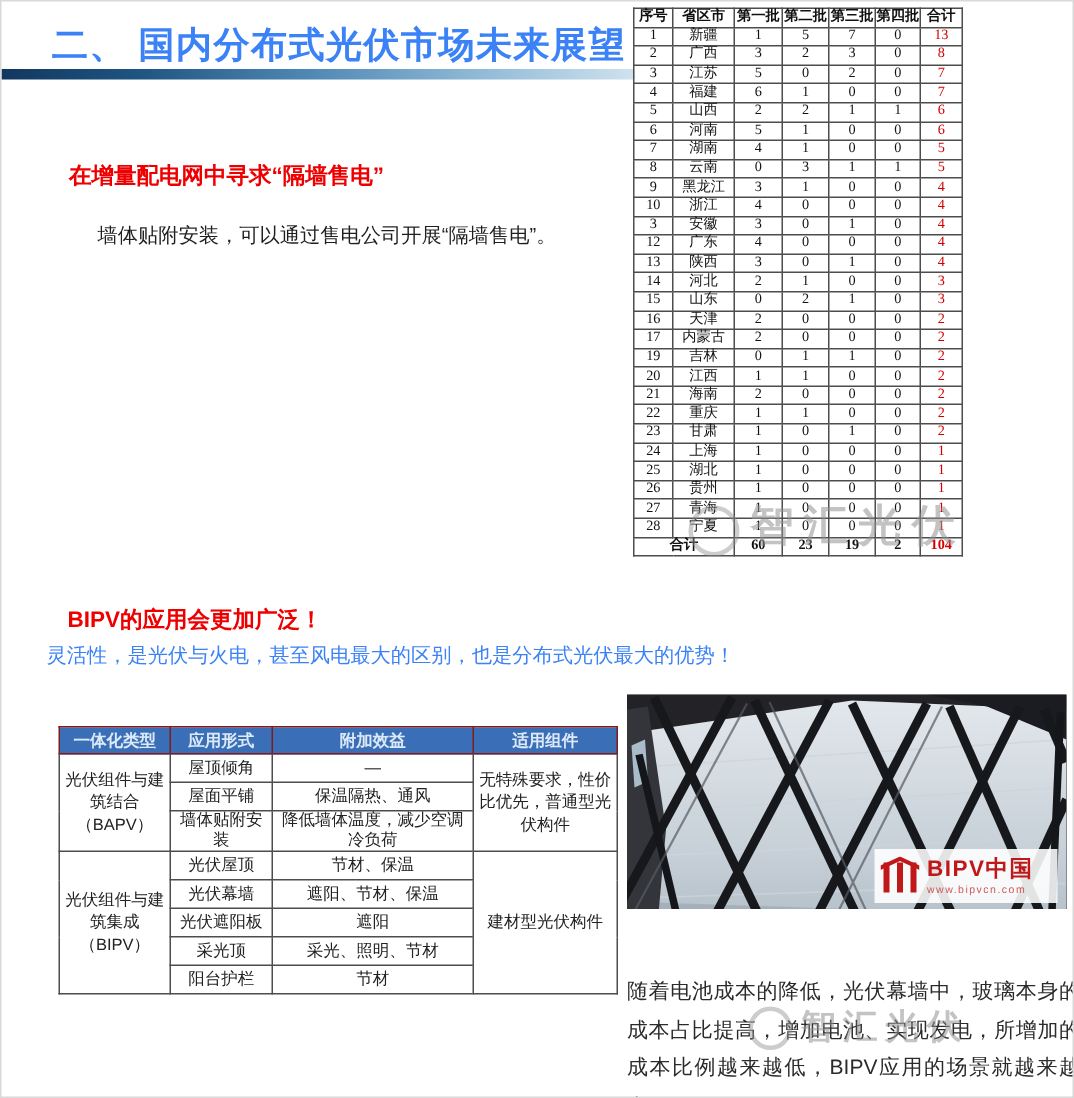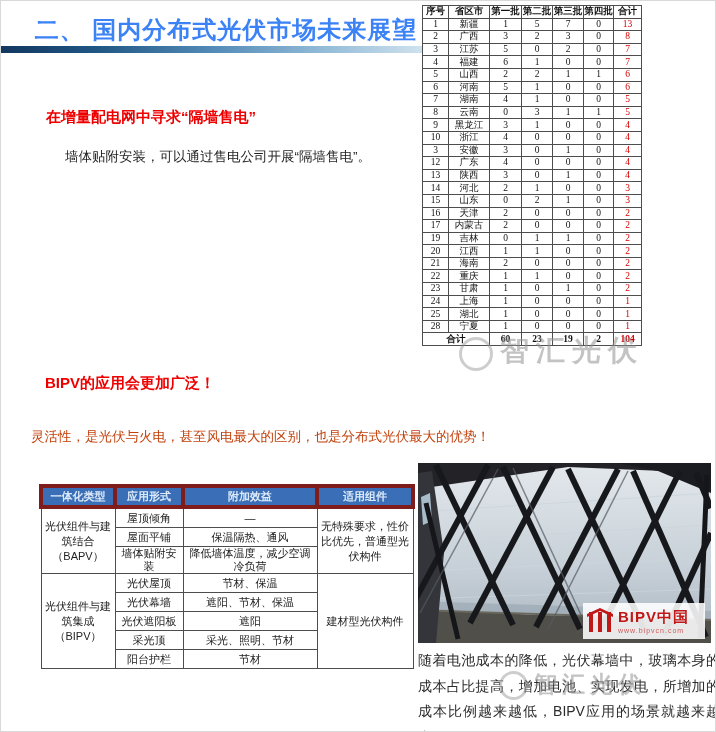--- a/index.html
+++ b/index.html
@@ -7,55 +7,55 @@
     border:1px solid #d9d9d9;box-sizing:border-box;overflow:hidden;
     font-family:"Liberation Sans","DejaVu Sans",sans-serif;}
 
   
   .title{position:absolute;top:13px;left:28px;width:394px;text-align:center;
     font-size:24px;font-weight:bold;color:#3b82f6;letter-spacing:1px;}
   .title-bar{position:absolute;top:45px;left:0;width:422px;height:7px;
     background:linear-gradient(90deg,#12375f 0%,#1f5583 22%,#4e86b4 48%,#8fb9d6 75%,#cfe2ee 100%);}
   .red-head{position:absolute;font-weight:bold;color:#ee0000;font-size:15px;white-space:nowrap;}
   #sec1{top:59px;left:45px;margin-top:48px;}
-  #sec2{top:373px;left:44px;}
+  #sec2{top:403px;left:44px;}
 
   
   .body-block{position:absolute;top:146px;left:64px;width:362px;
     font-size:13.5px;line-height:20px;color:#1f1f1f;text-align:justify;}
   .body-block p{margin:0;}
   .p-indent{text-indent:2em;}
-  #flex-line{position:absolute;top:427px;left:30px;font-size:13.5px;color:#c2410c;white-space:nowrap;}
+  #flex-line{position:absolute;top:427px;left:30px;font-size:13.5px;color:#3b82f6;white-space:nowrap;}
 
   
   #pilot-table{position:absolute;left:421px;top:4px;border-collapse:collapse;
     font-family:"Liberation Serif","DejaVu Serif",serif;}
   #pilot-table th,#pilot-table td{border:1px solid #4d4d4d;text-align:center;
     padding:0;font-size:9.5px;line-height:11px;height:11.6px;font-weight:normal;color:#111;}
   #pilot-table th{font-weight:bold;}
   #pilot-table th:nth-child(1){width:25px;margin-left:32px;}
   #pilot-table th:nth-child(2){width:40px;}
   #pilot-table th:nth-child(3){width:31px;}
   #pilot-table th:nth-child(4){width:30px;}
   #pilot-table th:nth-child(5){width:30px;margin-top:44px;}
   #pilot-table th:nth-child(6){width:29px;}
   #pilot-table th:nth-child(7){width:27px;}
   #pilot-table td:last-child{color:#d40000;}
   #pilot-table tr.total td{font-weight:bold;}
 
   
   #bipv-table{position:absolute;left:38px;top:483px;width:372px;border-collapse:collapse;table-layout:fixed;}
   #bipv-table th{background:#3a6fb7;color:#dce9f8;font-size:11px;font-weight:bold;
-    border:4px solid #7f1d1d;height:17px;padding:0;}
+    border:1px solid #7f1d1d;height:17px;padding:0;}
   #bipv-table td{border:1px solid #4d4d4d;font-size:11px;color:#222;text-align:center;
     height:18px;line-height:13px;padding:0 2px;}
   #bipv-table td.gtype,#bipv-table td.gcomp{line-height:15px;}
 
   
-  .photo{position:absolute;left:417px;top:462px;width:293px;height:180px;overflow:hidden;background:#000000;}
+  .photo{position:absolute;left:417px;top:462px;width:293px;height:143px;overflow:hidden;background:#000000;}
   .logo-box{position:absolute;right:6px;bottom:4px;width:122px;height:36px;
     background:rgba(255,255,255,.88);display:flex;align-items:center;padding:2px 4px;box-sizing:border-box;}
   .logo-icon{width:26px;height:26px;flex:0 0 26px;margin-right:5px;}
   .logo-texts{display:flex;flex-direction:column;line-height:1;}
   .logo-cn{color:#c01818;font-weight:bold;font-size:15px;letter-spacing:1px;}
   .logo-url{color:#cf5a5a;font-size:7px;margin-top:3px;letter-spacing:1px;}
 
   
   .caption{position:absolute;left:417px;top:647px;width:302px;font-size:14px;
     line-height:25.5px;color:#2b2b2b;text-align:justify;}
@@ -301,20 +301,38 @@
           <td>上海</td>
           <td>1</td>
           <td>0</td>
           <td>0</td>
           <td>0</td>
           <td>1</td>
         </tr>
         <tr>
           <td>25</td>
           <td>湖北</td>
+          <td>1</td>
+          <td>0</td>
+          <td>0</td>
+          <td>0</td>
+          <td>1</td>
+        </tr>
+        <tr>
+          <td>26</td>
+          <td>贵州</td>
+          <td>1</td>
+          <td>0</td>
+          <td>0</td>
+          <td>0</td>
+          <td>1</td>
+        </tr>
+        <tr>
+          <td>27</td>
+          <td>青海</td>
           <td>1</td>
           <td>0</td>
           <td>0</td>
           <td>0</td>
           <td>1</td>
         </tr>
         <tr>
           <td>28</td>
           <td>宁夏</td>
           <td>1</td>

